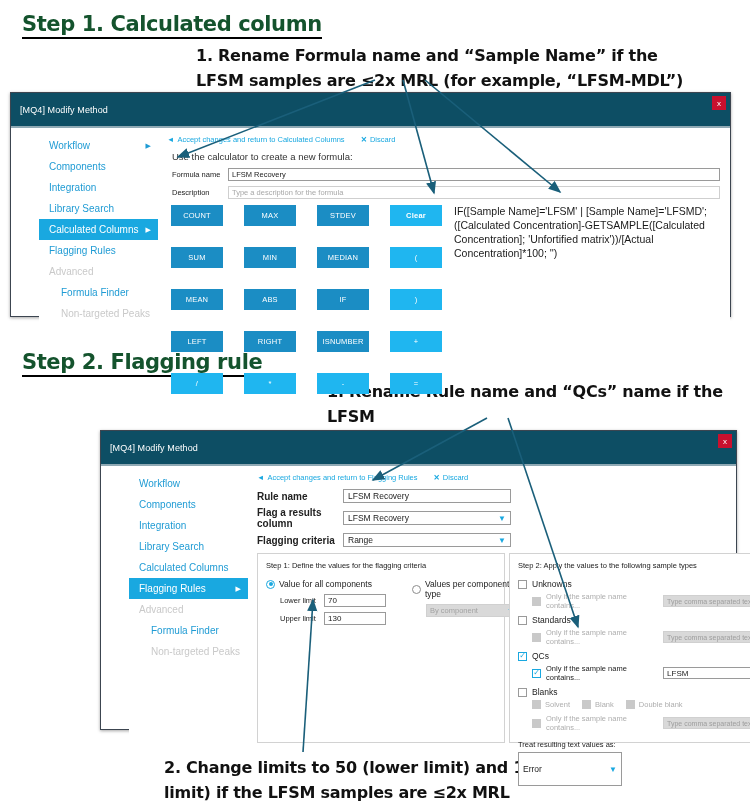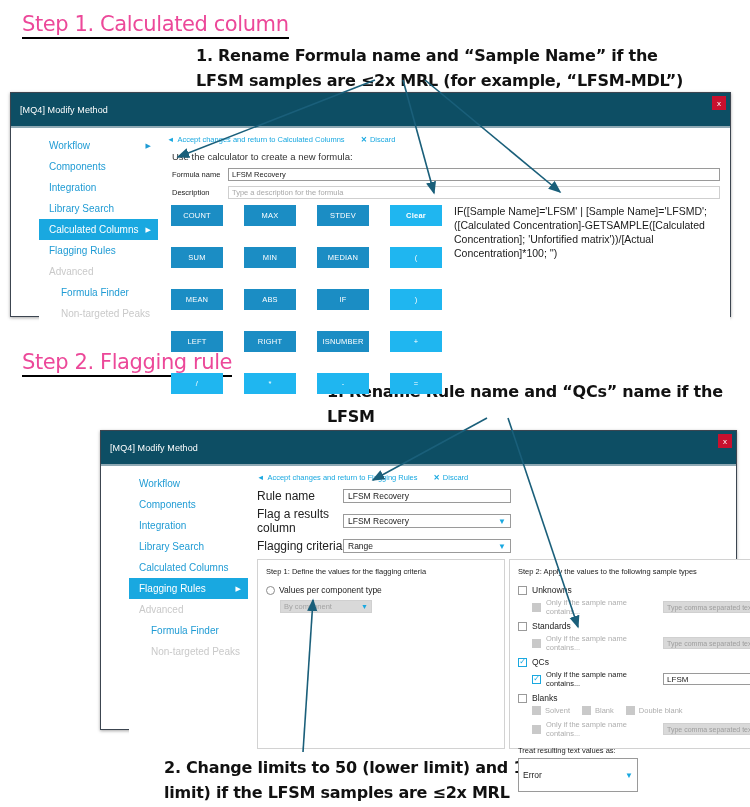--- a/index.html
+++ b/index.html
@@ -9,23 +9,23 @@
     background: #ffffff;
     font-family: "Liberation Sans", sans-serif;
     position: relative;
     overflow: hidden;
   }
 
   
   .step-heading {
     position: absolute;
     font-family: "DejaVu Sans", sans-serif;
-    font-weight: normal;
+    font-weight: bold;
     font-size: 21px;
-    color: #ec4899;
+    color: #14532d;
     letter-spacing: -0.4px;
     border-bottom: 2.5px solid #000;
     padding-bottom: 1px;
     white-space: nowrap;
   }
   #step1-heading { left: 22px; top: 12px; }
   #step2-heading { left: 22px; top: 350px; }
 
   
   .annotation {
@@ -177,21 +177,21 @@
     margin-left: 12px;
     font-size: 10.5px;
     line-height: 1.32;
     color: #1a1a1a;
     max-width: 355px;
     font-family: "Liberation Sans", sans-serif;
   }
 
   
   .d2-field-row { display: flex; align-items: center; margin-bottom: 4px; }
-  .d2-label { font-size: 12px; color: #222; width: 86px; flex: 0 0 86px; }
+  .d2-label { font-size: 10px; color: #222; width: 86px; flex: 0 0 86px; font-weight: bold; }
   .d2-input {
     height: 14px; width: 168px;
     border: 1px solid #9a9a9a; background: #fff;
     font-size: 8.5px; color: #222;
     padding: 0 4px;
     display: flex; align-items: center;
     position: relative;
   }
   .d2-input.caret::after {
     content: "";
@@ -284,21 +284,21 @@
   }
   .sub-input.active {
     background: #fff; border-color: #9a9a9a; color: #222; font-size: 8px;
   }
   .blank-opts { display: flex; gap: 12px; margin: 0 0 5px 14px; }
   .blank-opt { display: flex; align-items: center; gap: 4px; }
 
   .treat-label { font-size: 7.5px; color: #222; margin-top: 8px; }
   .treat-select {
     margin-top: 3px;
-    width: 120px; height: 14px;
+    width: 104px; height: 14px;
     border: 1px solid #9a9a9a; background: #fff;
     font-size: 8.5px; color: #222;
     padding: 16px 4px;
     display: flex; align-items: center; justify-content: space-between;
     cursor: pointer;
   }
   .treat-select .arw { color: #19a8e0; font-size: 8px; }
 </style>
 </head>
 <body>
@@ -476,20 +476,34 @@
       <div class="panels">
 
         <div class="panel" id="panel-step1">
           <div class="panel-caption">
             <b>Step 1:</b>
             <span>Define the values for the flagging criteria</span>
           </div>
           <div style="display:flex; gap:26px;">
             <div>
               <div class="radio-row">
+                <span class="radio on"></span>
+                <span class="radio-label">Value for all components</span>
+              </div>
+              <div class="limit-row">
+                <span class="limit-label">Lower limit</span>
+                <span class="limit-box">70</span>
+              </div>
+              <div class="limit-row">
+                <span class="limit-label">Upper limit</span>
+                <span class="limit-box">130</span>
+              </div>
+            </div>
+            <div>
+              <div class="radio-row">
                 <span class="radio"></span>
                 <span class="radio-label">Values per component type</span>
               </div>
               <div class="dis-select">
                 <span>By component</span>
                 <span class="arw">▼</span>
               </div>
             </div>
           </div>
         </div>

